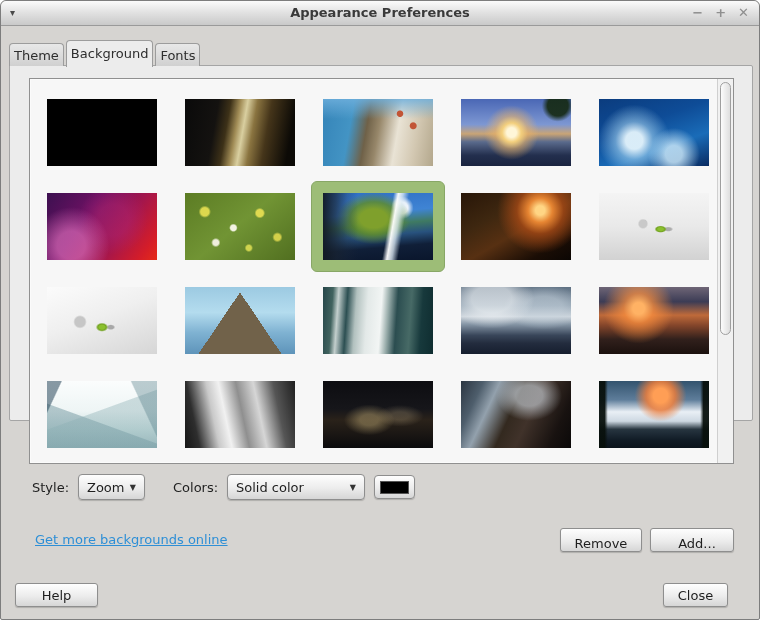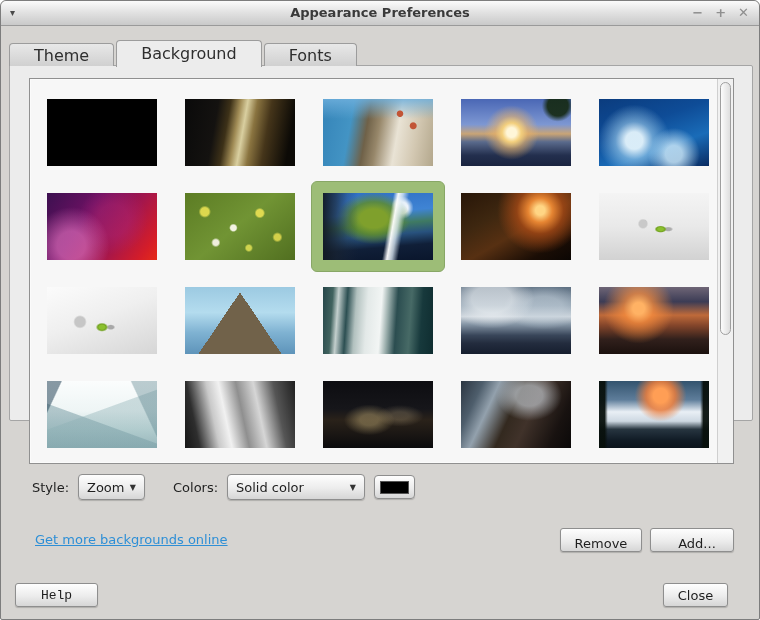--- a/index.html
+++ b/index.html
@@ -15,22 +15,22 @@
   .titlebar{position:absolute;left:0;top:0;width:100%;height:25px;
     background:linear-gradient(180deg,#fbfbfb 0%,#e3e3e3 45%,#c9c9c9 100%);
     border-bottom:1px solid #9a9a9a;border-radius:5px 5px 0 0;}
   .titlebar .menu-arrow{position:absolute;left:9px;top:5px;font-size:10px;color:#4a4a4a;line-height:14px;}
   .titlebar .title{position:absolute;left:0;right:0;top:4px;text-align:center;font-size:13px;font-weight:bold;color:#3a3a3a;}
   .win-controls{position:absolute;right:10px;top:4px;display:flex;gap:12px;}
   .win-btn{font-size:13px;font-weight:bold;color:#8f8f8f;line-height:16px;cursor:default;}
 
   
   .tab-bar{position:absolute;left:8px;top:38px;height:27px;display:flex;align-items:flex-end;z-index:3;}
-  .tab{height:23px;padding:0 24px;margin-right:2px;display:flex;align-items:center;
-    font-size:16px;color:#2e2e2e;background:linear-gradient(180deg,#e8e8e8,#d0d0d0);
+  .tab{height:23px;padding:0 4px;margin-right:2px;display:flex;align-items:center;
+    font-size:13px;color:#2e2e2e;background:linear-gradient(180deg,#e8e8e8,#d0d0d0);
     border:1px solid #9c9c9c;border-bottom:none;border-radius:4px 4px 0 0;cursor:default;}
   .tab.active{height:27px;background:#ececec;margin-bottom:-1px;padding-bottom:1px;z-index:4;}
 
   
   .panel{position:absolute;left:8px;top:64px;width:744px;height:356px;background:#ececec;
     border:1px solid #a5a5a5;border-radius:0 2px 2px 2px;z-index:2;}
 
   
   .list-frame{position:absolute;left:19px;top:12px;width:705px;height:386px;background:#f7f7f7;
     border:1px solid #909090;box-shadow:inset 0 0 0 1px rgba(255,255,255,.55);overflow:hidden;}
@@ -170,20 +170,20 @@
 
     <span class="backgrounds-link">Get more backgrounds online</span>
     <div class="gtk-btn push-btn" style="left:550px;top:462px;width:82px;height:24px;border-radius:3px;">
       <span>Remove</span>
     </div>
     <div class="gtk-btn push-btn" style="left:640px;top:462px;width:84px;height:24px;border-radius:3px;padding-left:10px;">
       <span>Add...</span>
     </div>
   </div>
 
-  <div class="gtk-btn action-btn" style="left:14px;width:83px;border-radius:3px;font-family:Liberation Mono, monospace;">
+  <div class="gtk-btn action-btn" style="left:14px;width:83px;border-radius:3px;">
     <span>Help</span>
   </div>
   <div class="gtk-btn action-btn" style="left:662px;width:65px;border-radius:3px;">
     <span>Close</span>
   </div>
 
 </div>
 
 </body></html>

